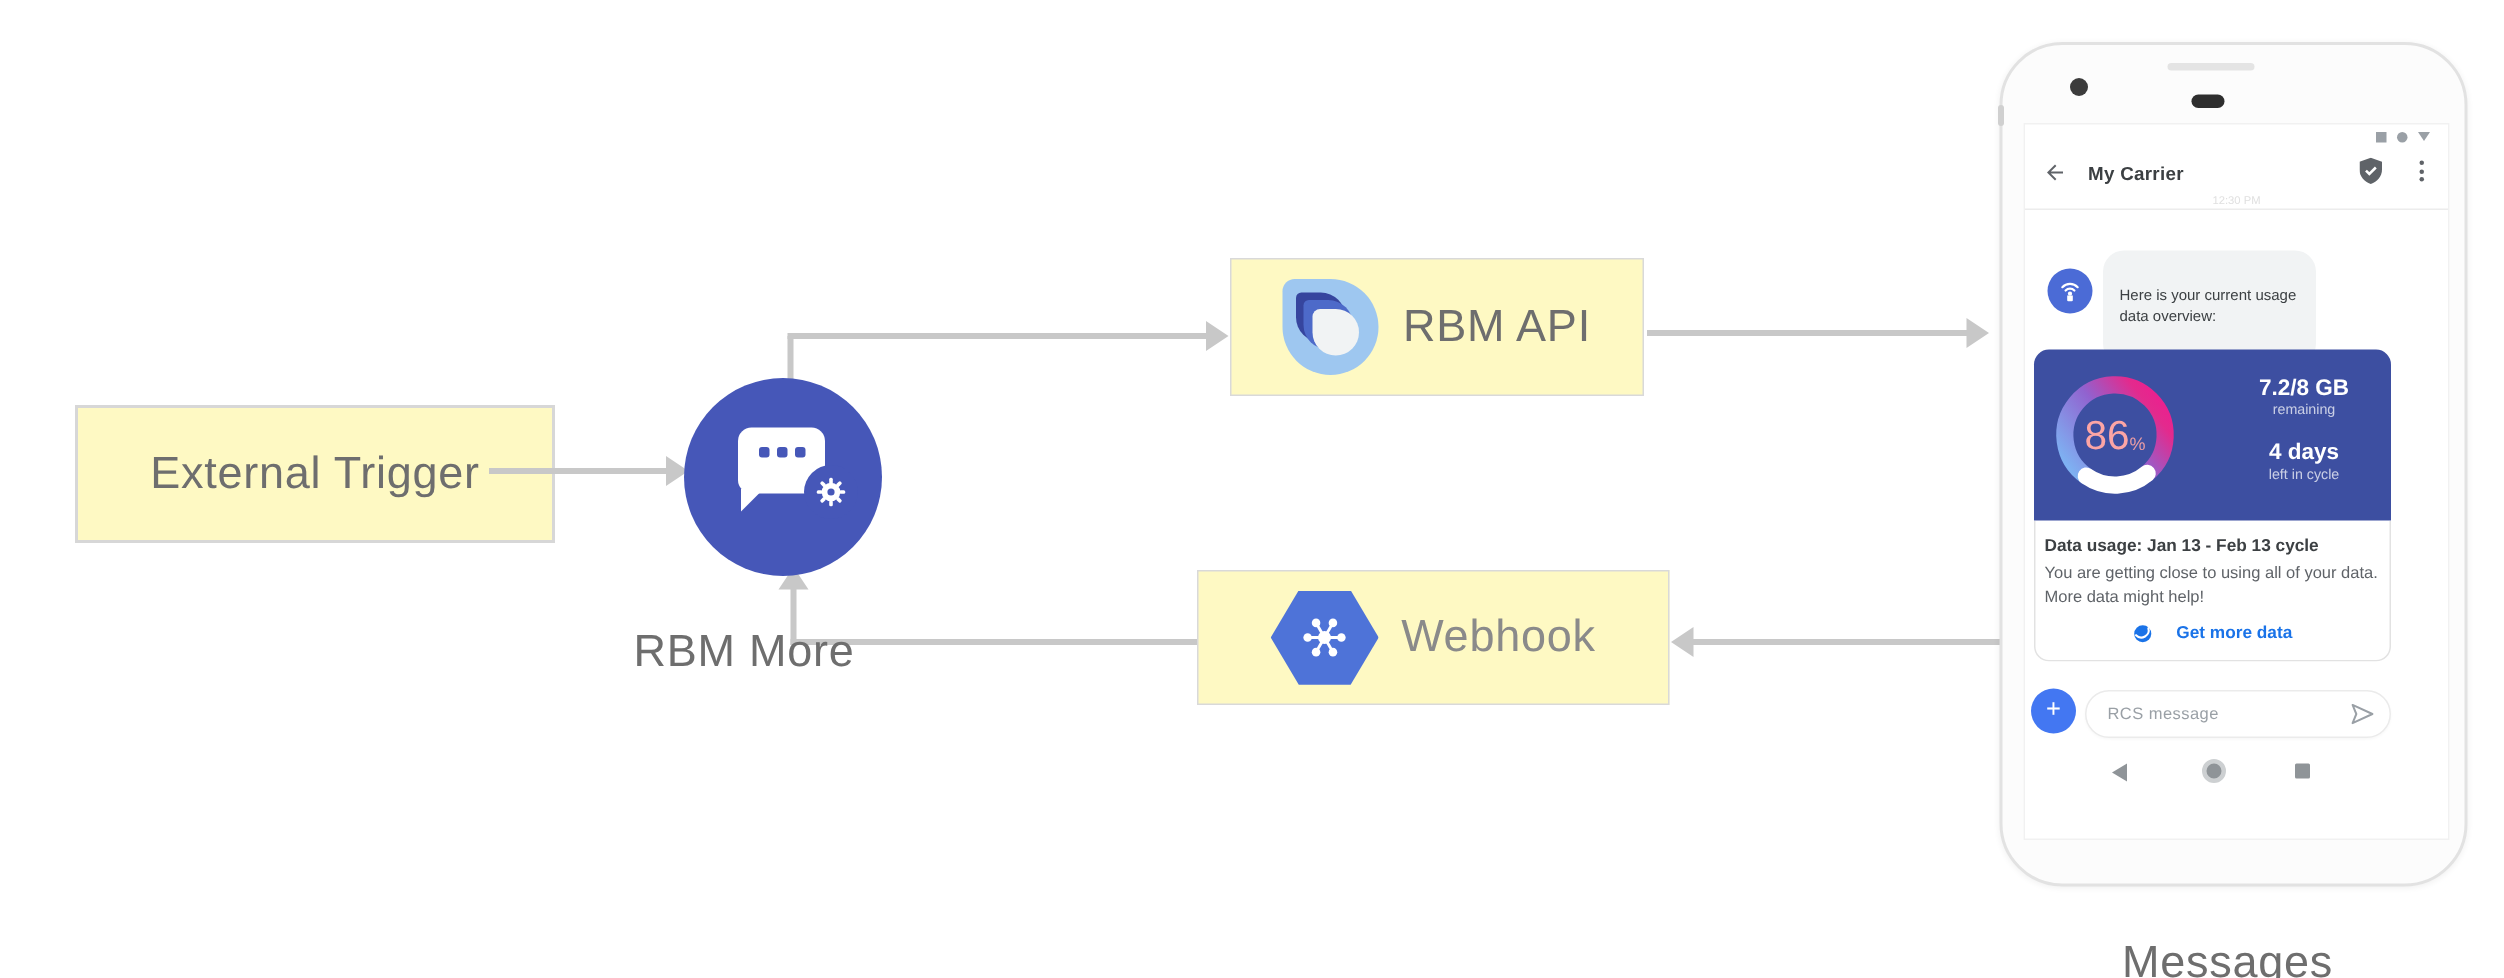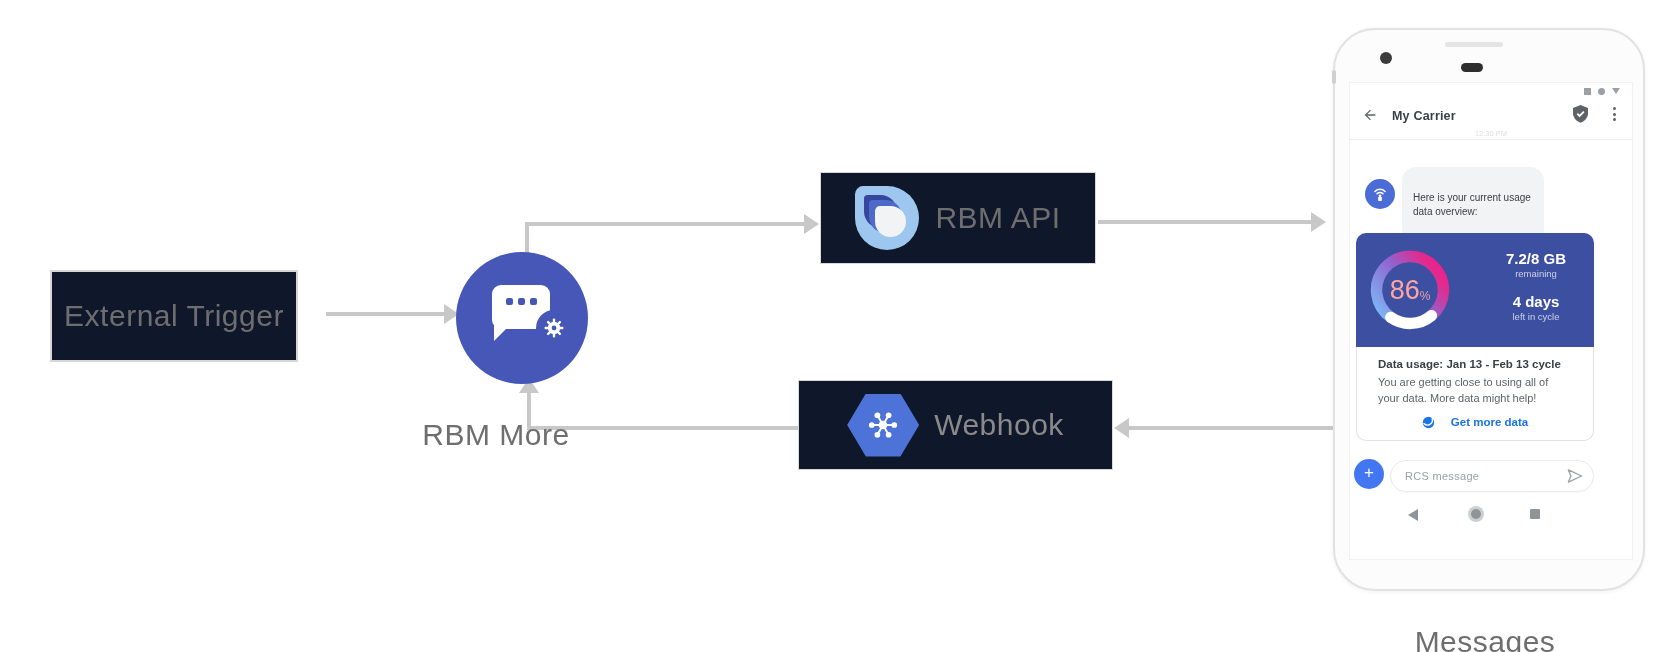--- a/index.html
+++ b/index.html
@@ -1,22 +1,22 @@
 <!DOCTYPE html>
 <html><head>
 <meta charset="utf-8">
 <style>
   * { margin:0; padding:0; box-sizing:border-box; }
   body { background:#fff; font-family:"Liberation Sans", sans-serif; }
   .canvas { position:relative; width:1669px; height:652px; background:#fff; overflow:hidden; }
 
   
-  .node-box { position:absolute; background:#0f172a; display:flex; align-items:center; justify-content:center;
+  .node-box { position:absolute; background:#fef9c3; display:flex; align-items:center; justify-content:center;
               color:#6e6e6e; font-size:30px; font-weight:300; letter-spacing:.5px; }
-  #box-external { left:50px; top:270px; width:248px; height:92px; border:2px solid #d7d7d7; }
+  #box-external { left:50px; top:270px; width:320px; height:92px; border:2px solid #d7d7d7; }
   #box-api     { left:820px; top:172px; width:276px; height:92px; border:1.5px solid #d9d9d9; gap:16px; }
   #box-webhook { left:798px; top:380px; width:315px; height:90px; border:1.5px solid #d9d9d9; gap:15px; color:#8a8a8a; }
 
   .diagram-label { position:absolute; text-align:center; color:#6e6e6e; font-size:30px; font-weight:300; letter-spacing:.5px; }
   #label-agent    { left:406px; top:418px; width:180px; }
   #label-messages { left:1375px; top:597px; width:220px;margin-top:28px; }
 
   
   #agent-circle { position:absolute; left:456px; top:252px; width:132px; height:132px; border-radius:50%; background:#4657b8; }
   .agent-bubble { position:absolute; left:36px; top:33px; width:58px; height:44px; background:#fff; border-radius:9px; }
@@ -78,21 +78,21 @@
   .card-blue { position:relative; height:114px; background:#3d4fa1; border-radius:10px 10px 0 0; }
   .gauge-wrap { position:absolute; left:10px; top:13px; width:88px; height:88px; }
   .gauge-center { position:absolute; inset:0; display:flex; align-items:center; justify-content:center; color:#fca5a5; }
   .gauge-center .big { font-size:27px; font-weight:300; }
   .gauge-center .pct { font-size:12px; align-self:center; margin-top:12px; opacity:.9; }
   .card-metrics { position:absolute; left:128px; top:0; width:104px; height:100%; text-align:center; color:#fff; }
   .metric-value { font-size:15px; font-weight:bold; }
   .metric-label { font-size:9.5px; color:rgba(255,255,255,.72); margin-top:1px; }
   .m1 { margin-top:17px; } .m2 { margin-top:14px; }
   .card-white { background:#fff; border:1px solid #e2e2e2; border-top:none; border-radius:0 0 10px 10px;
-                padding:11px 21px 11px; }
+                padding:11px 6px 11px; }
   .card-title { font-size:11.5px; font-weight:bold; color:#3c4043; }
   .card-body { font-size:11px; color:#5f6368; line-height:1.45; margin-top:5px; }
   .card-action { margin-top:9px; display:flex; align-items:center; justify-content:center; gap:16px;
                  color:#1a73e8; font-size:11.5px; font-weight:bold; cursor:pointer; }
 
   .plus-btn { position:absolute; left:4px; top:376px; width:30px; height:30px; border-radius:50%; background:#4377f2;
               color:#fff; font-size:17px; display:grid; place-items:center; line-height:0; padding-bottom:2px; }
   .compose-pill { position:absolute; left:40px; top:377px; width:204px; height:32px; background:#fff;
                   border:1.5px solid #ebebeb; border-radius:17px; display:flex; align-items:center;
                   padding:0 10px 0 14px; box-shadow:0 1px 2px rgba(0,0,0,.03); }

